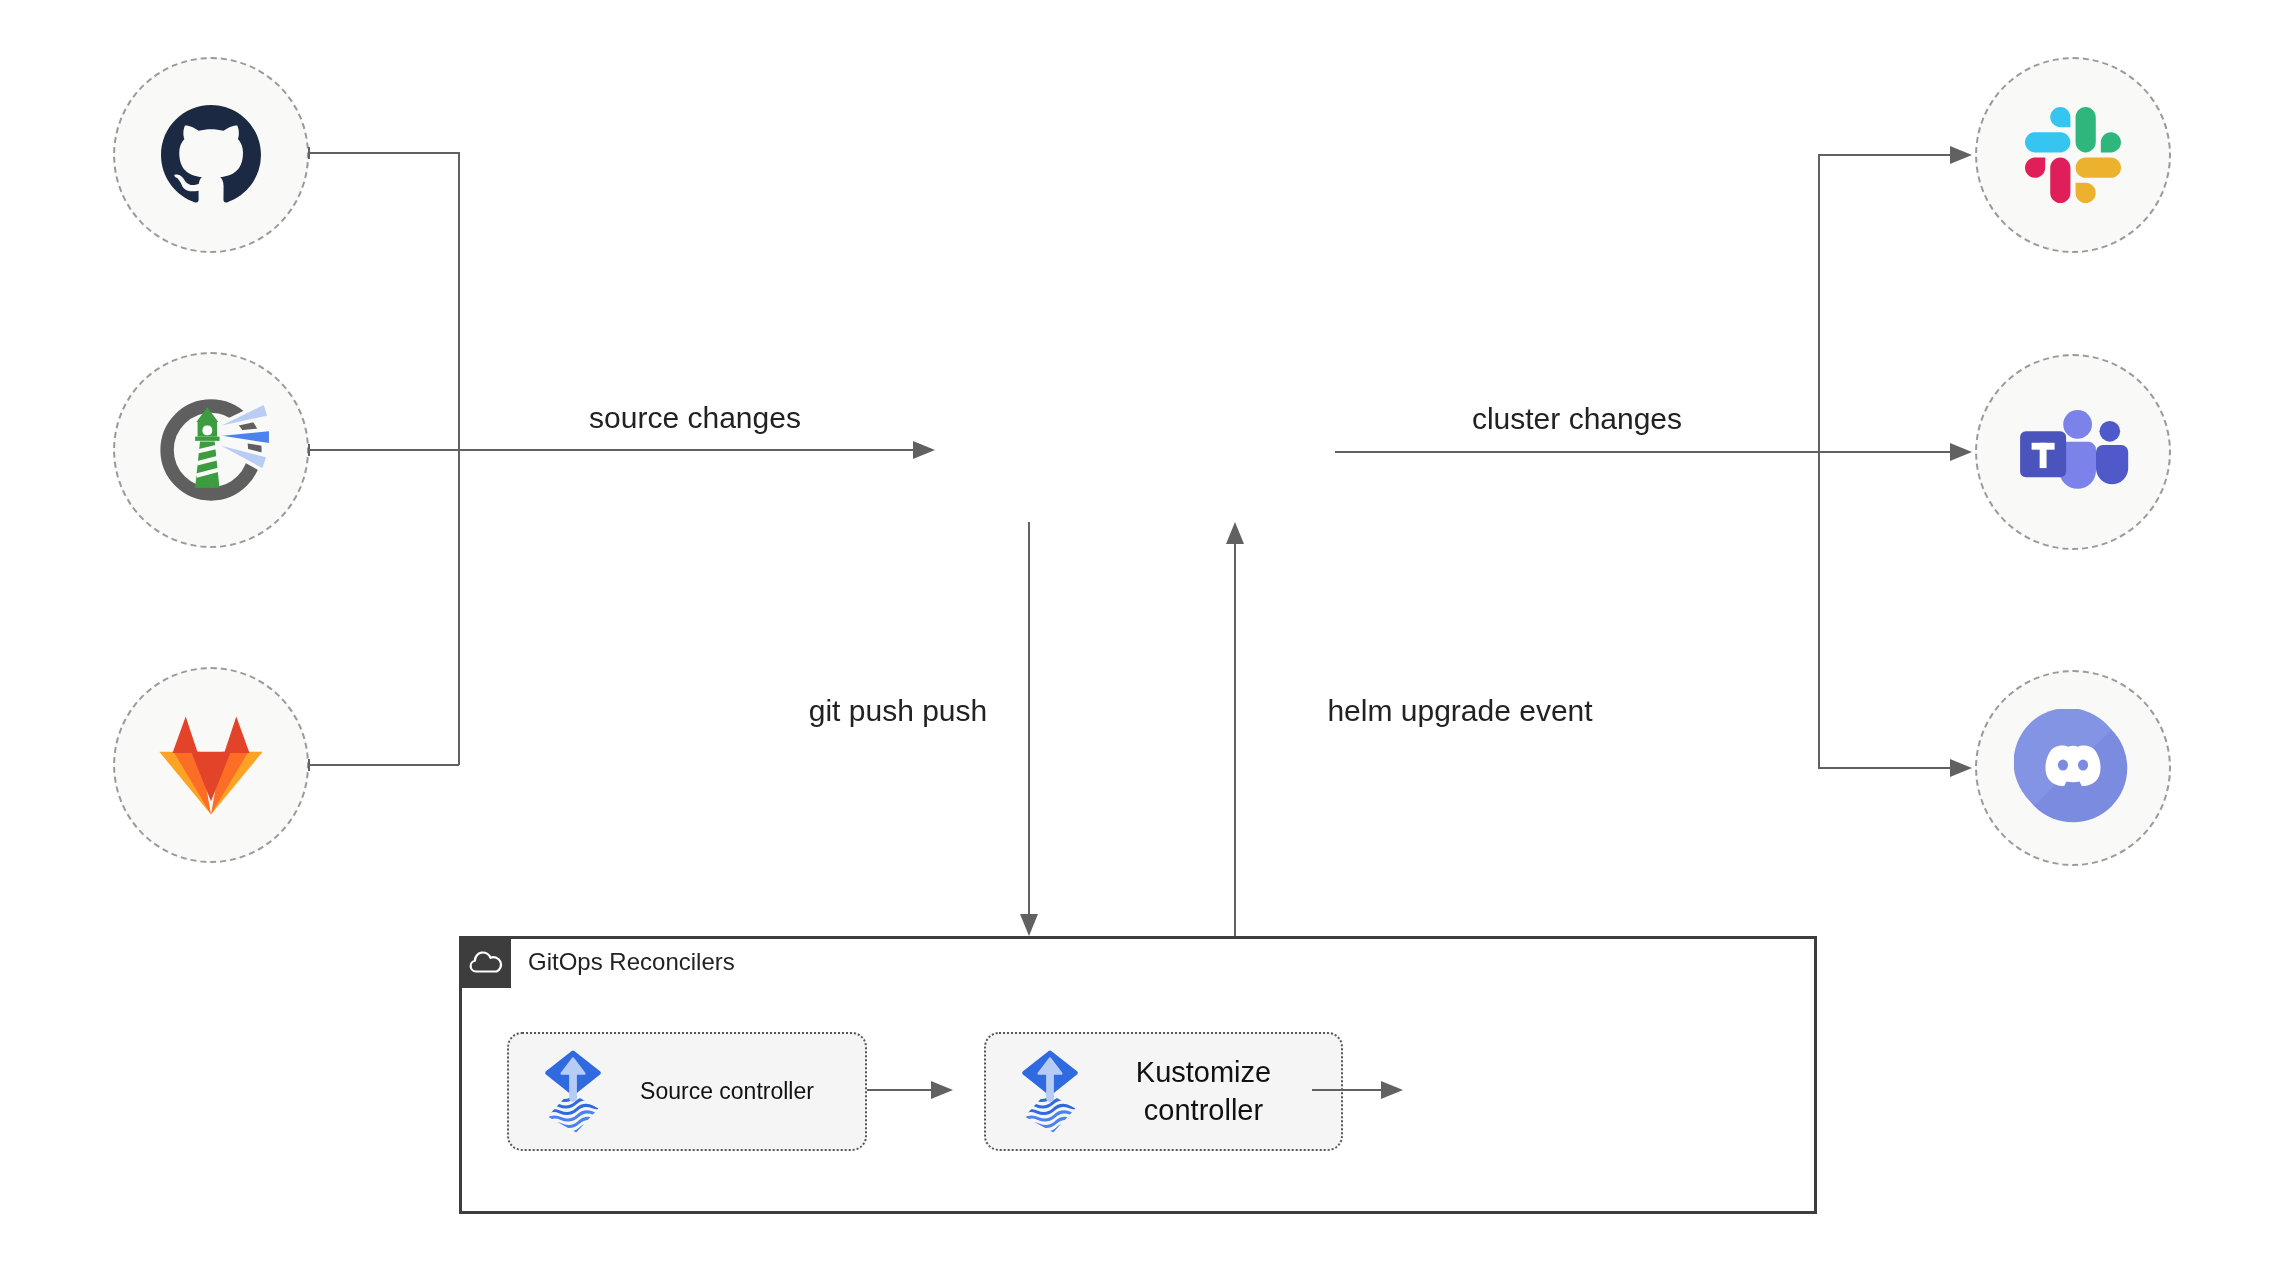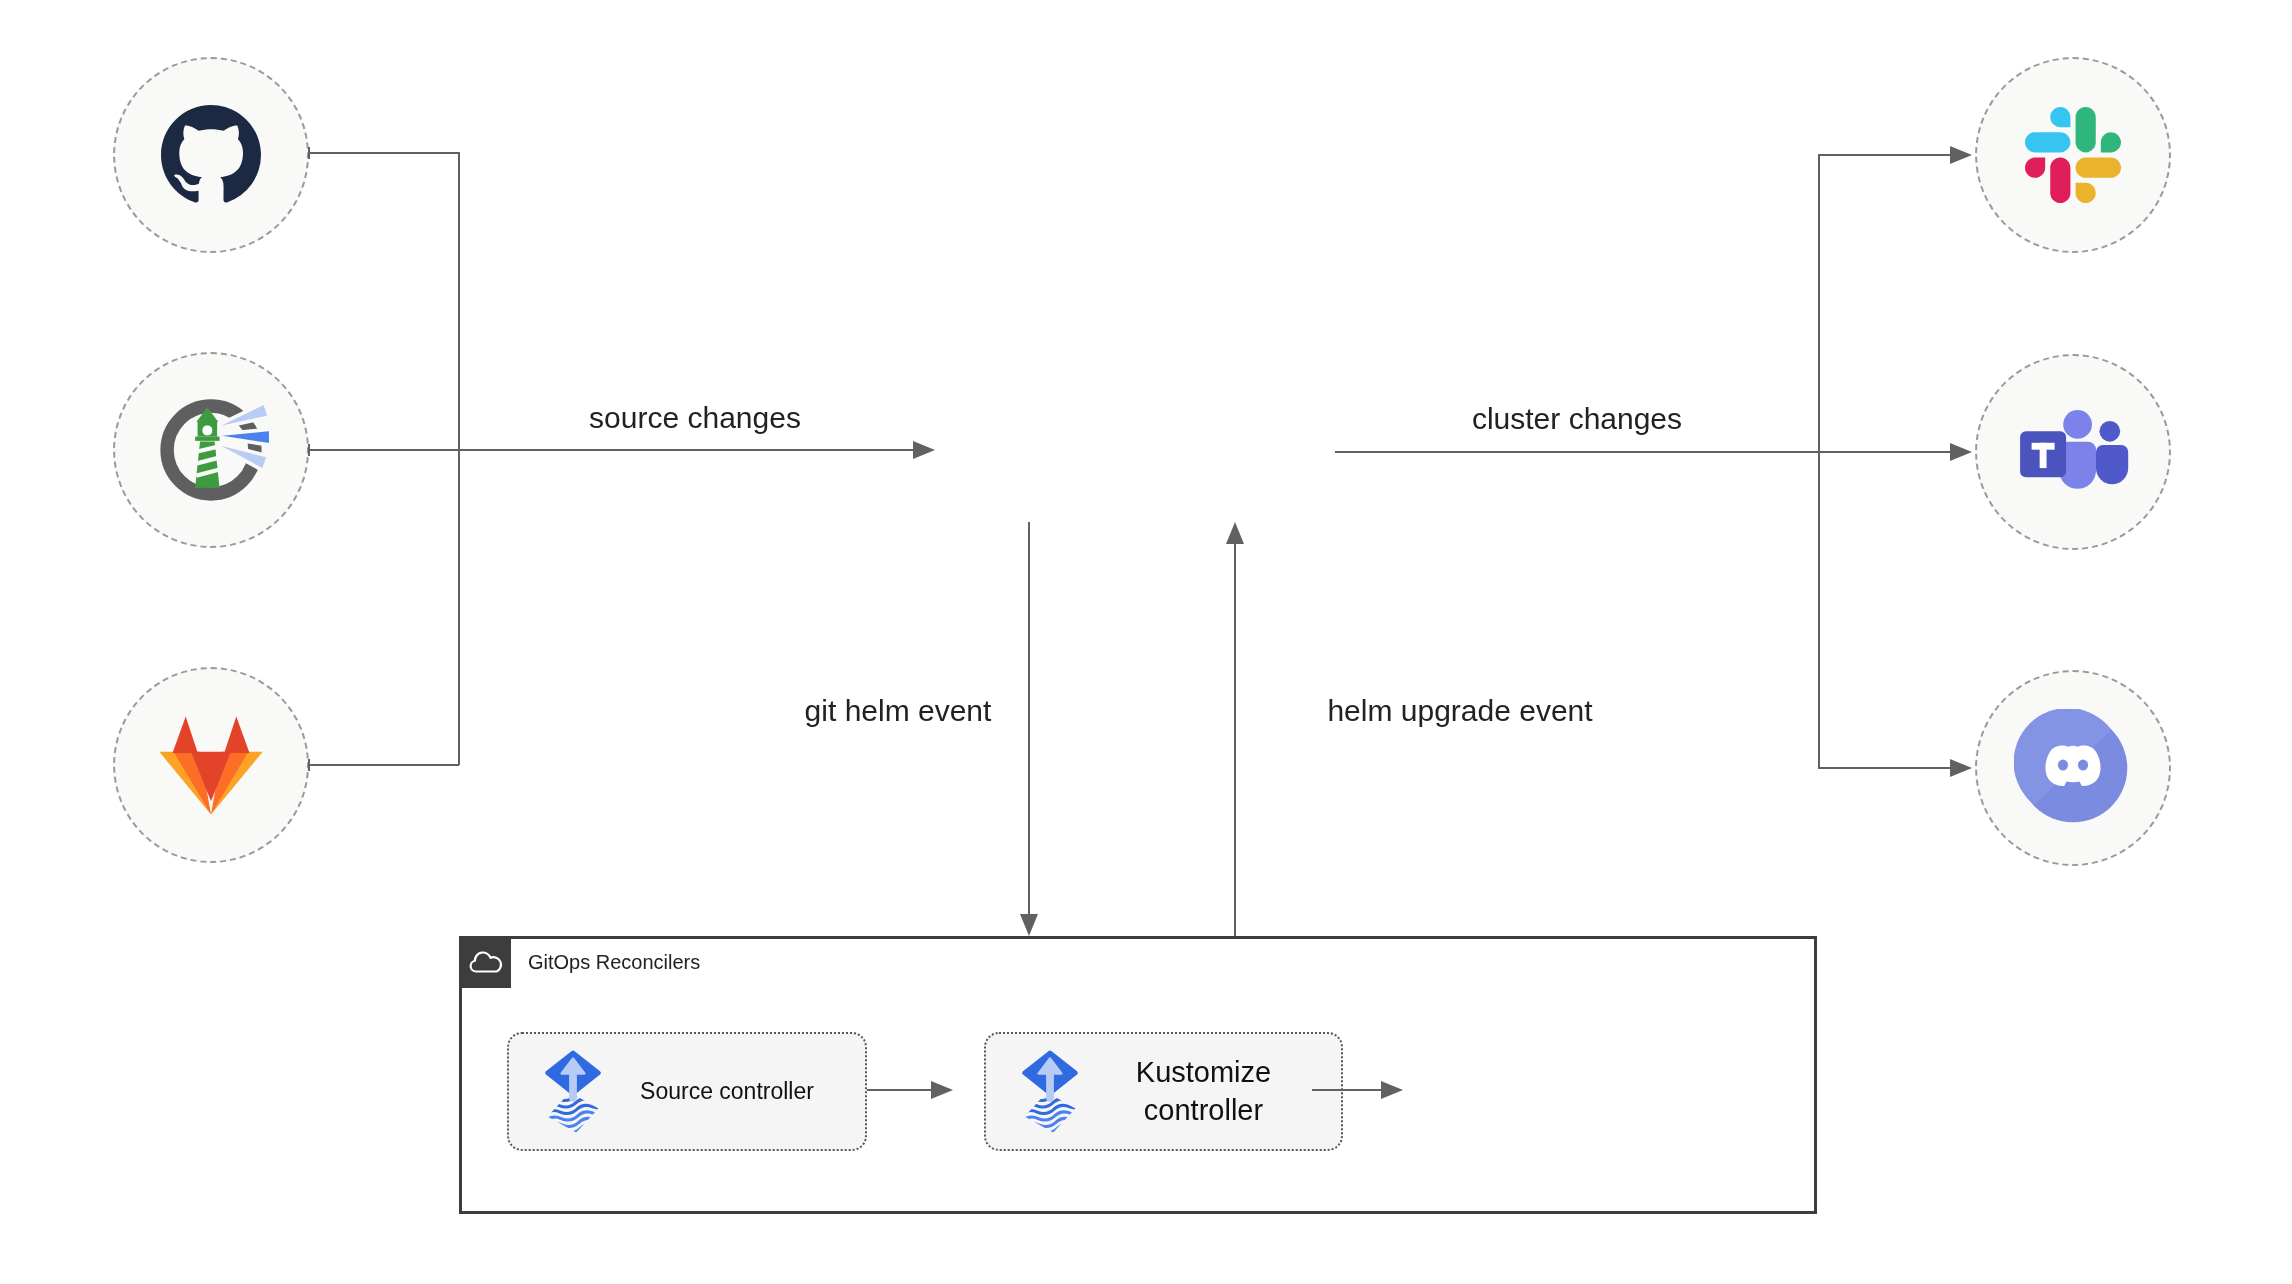--- a/index.html
+++ b/index.html
@@ -26,21 +26,21 @@
   .ctl-box{
     position:absolute;background:#f5f5f5;border:2.5px dotted #565656;border-radius:18px;
     box-sizing:border-box;display:flex;align-items:center;
   }
   .ctl-box .ctl-label{flex:1;text-align:center;font-size:30px;line-height:1.28;color:#111;padding-right:14px;}
   
   .edge-label{position:absolute;transform:translate(-50%,-50%);font-size:30px;white-space:nowrap;color:#222;}
   
   .group-box{position:absolute;border:3px solid #3d3d3d;background:#ffffff;box-sizing:border-box;}
   .group-header{position:absolute;width:52px;height:52px;background:#3d3d3d;display:flex;align-items:center;justify-content:center;}
-  .group-title{position:absolute;height:52px;display:flex;align-items:center;font-size:20px;color:#222;}
+  .group-title{position:absolute;height:52px;display:flex;align-items:center;font-size:24px;color:#222;}
   .hidden-defs{position:absolute;width:0;height:0;overflow:hidden;}
 </style>
 </head>
 <body>
 
 <svg class="hidden-defs" aria-hidden="true">
   <defs>
 
     <symbol id="sym-flux" viewBox="0 0 100 142">
       <clipPath id="flux-wave-clip">
@@ -174,21 +174,21 @@
   <div class="ah ah-right" style="left:1950px;top:443px;"></div>
   <div class="ah ah-right" style="left:1950px;top:759px;"></div>
 
   <div class="line v" style="left:1028px;top:522px;height:392px;"></div>
   <div class="ah ah-down" style="left:1020px;top:914px;"></div>
   <div class="line v" style="left:1234px;top:544px;height:392px;"></div>
   <div class="ah ah-up" style="left:1226px;top:522px;"></div>
 
   <div class="edge-label" style="left:695px;top:418px;">source changes</div>
   <div class="edge-label" style="left:1577px;top:419px;">cluster changes</div>
-  <div class="edge-label" style="left:898px;top:711px;">git helm event</div>
+  <div class="edge-label" style="left:898px;top:711px;">git push push</div>
   <div class="edge-label" style="left:1460px;top:711px;">helm upgrade event</div>
 
 
   <div class="group-box" style="left:459px;top:936px;width:1358px;height:278px;"></div>
   <div class="group-header" style="left:459px;top:936px;">
     <svg width="36" height="27">
         <use href="#sym-cloud"></use>
       </svg>
   </div>
   <div class="group-title" style="left:528px;top:936px;">GitOps Reconcilers</div>

